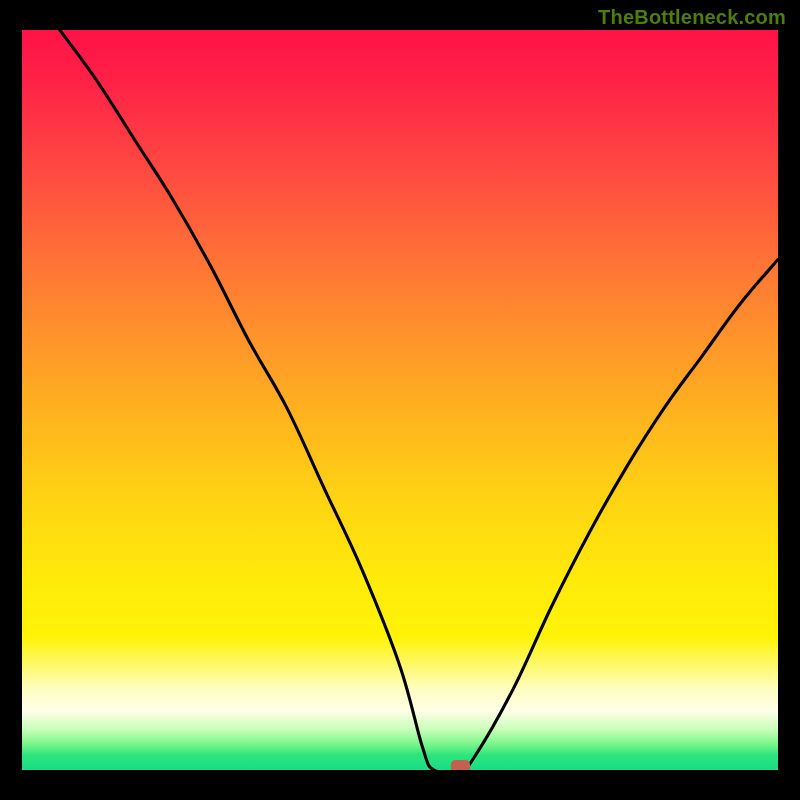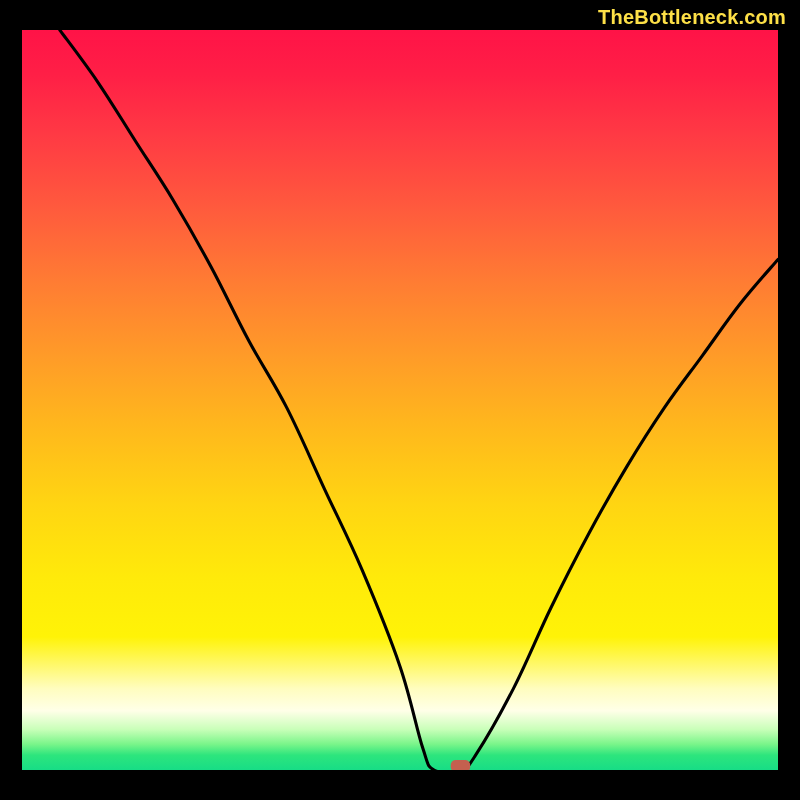--- a/index.html
+++ b/index.html
@@ -14,21 +14,21 @@
   .root {
     position: relative;
     width: 800px;
     height: 800px;
     background: #000;
   }
   .watermark {
     position: absolute;
     top: 6px;
     right: 14px;
-    color: #fde047;
+    color: #4d7c0f;
     font-size: 20px;
     font-weight: 600;
     letter-spacing: 0.2px;
     z-index: 5;
   }
   .plot-area {
     position: absolute;
     left: 22px;
     top: 30px;
     width: 756px;

